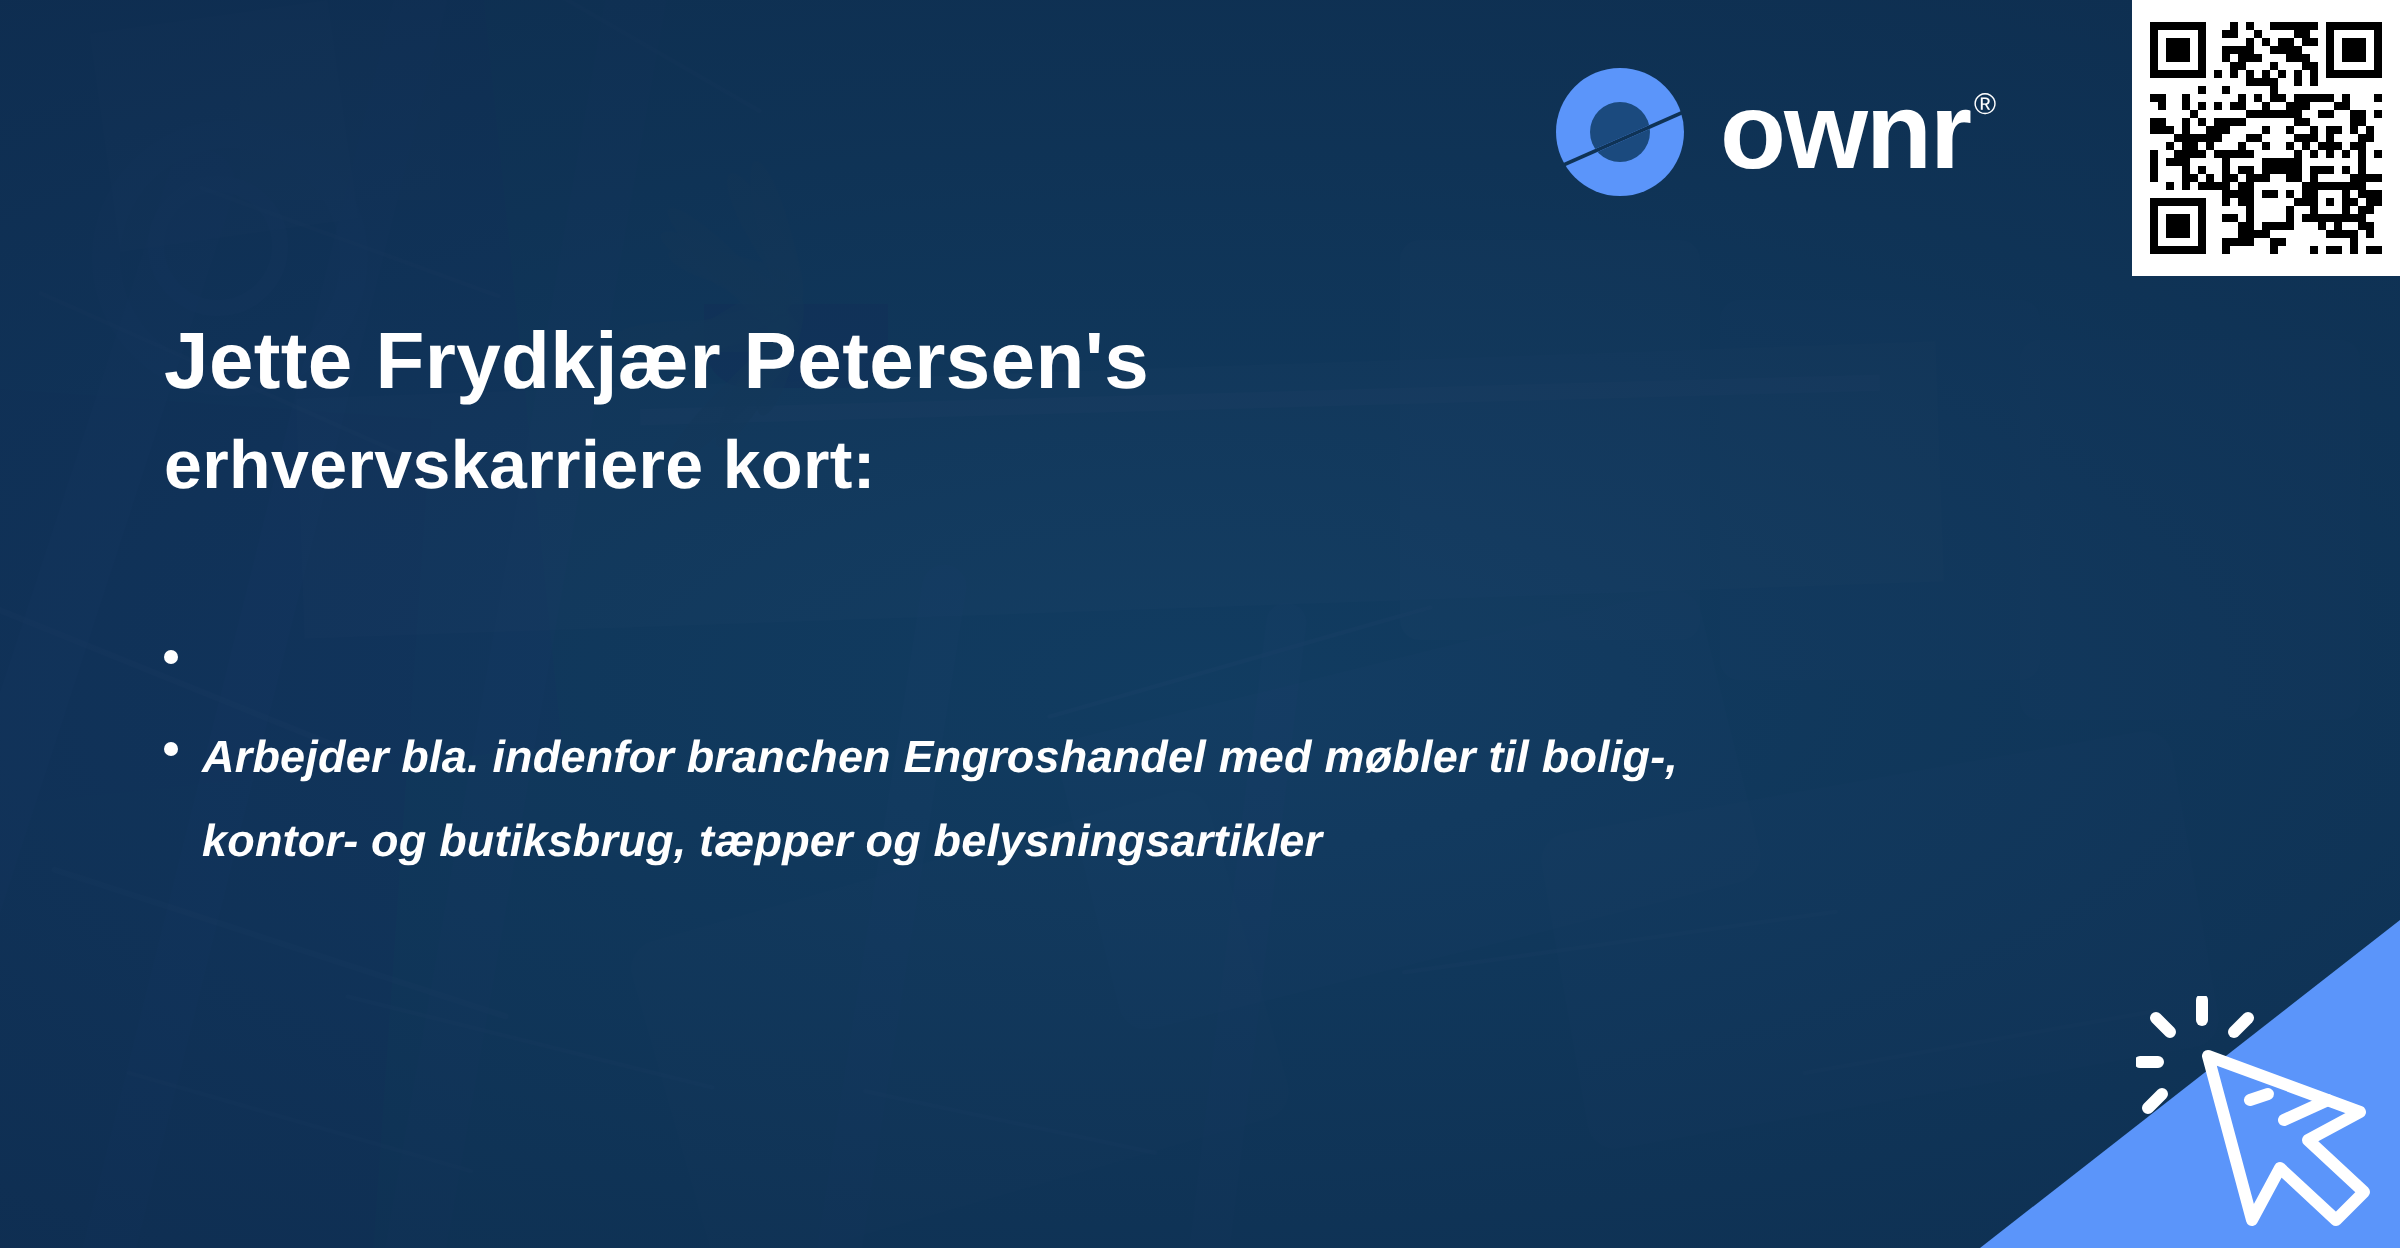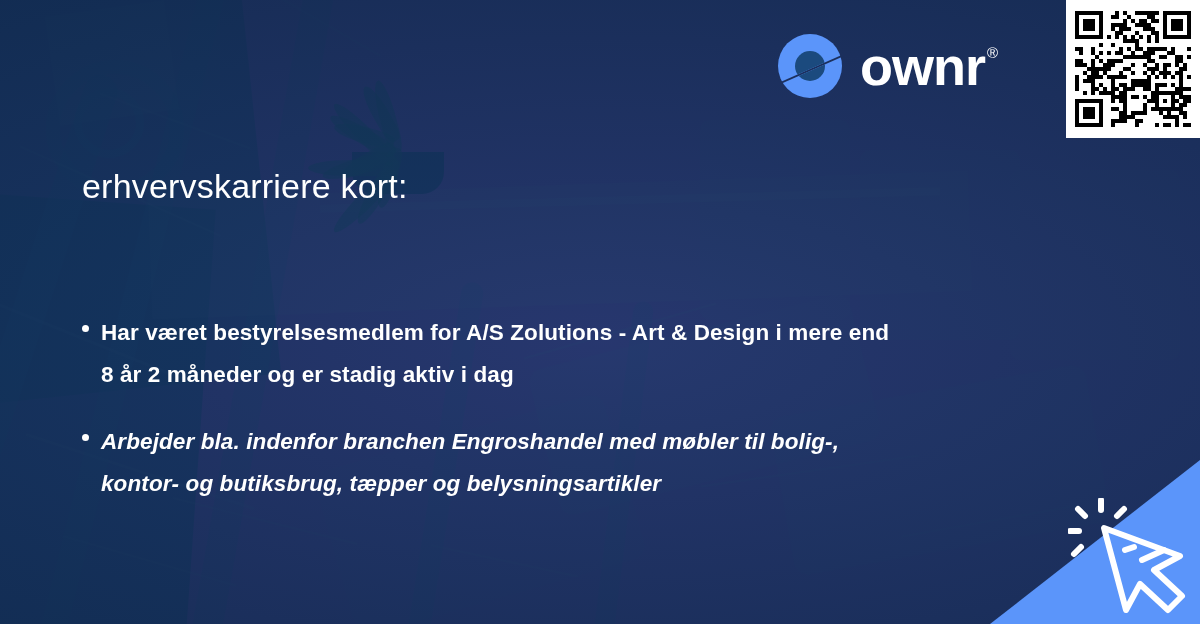--- a/index.html
+++ b/index.html
@@ -9,21 +9,21 @@
   }
   body {
     font-family: "Liberation Sans", "DejaVu Sans", sans-serif;
   }
 
   .card {
     position: relative;
     width: 1200px;
     height: 624px;
     overflow: hidden;
-    background: #d946ef;
+    background: #0f766e;
   }
 
   
   .bg-photo {
     position: absolute;
     inset: 0;
     overflow: hidden;
   }
   .bg-photo i {
     position: absolute;
@@ -179,21 +179,21 @@
     color: #ffffff;
   }
   .headline .line1 {
     font-size: 40px;
     font-weight: bold;
     line-height: 1.18;
     letter-spacing: .2px;
   }
   .headline .line2 {
     font-size: 34px;
-    font-weight: normal;
+    font-weight: bold;
     line-height: 1.3;
     margin-top: 6px;
     letter-spacing: .2px;
   }
 
   
   .facts {
     position: absolute;
     left: 82px;
     top: 312px;
@@ -1168,27 +1168,27 @@
         <span class="on"></span>
         <span></span>
         <span class="on"></span>
         <span></span>
         <span class="on"></span>
         <span class="on"></span>
       </div>
   </div>
 
   <div class="headline">
+    <div class="line1">Jette Frydkjær Petersen's</div>
     <div class="line2">erhvervskarriere kort:</div>
   </div>
 
   <ul class="facts" id="facts-list">
       <li class="fact">
         <span class="fact-dot"></span>
-        <span class="fact-text">Har været bestyrelsesmedlem for A/S Zolutions - Art &amp; Design i mere end 8 år 2 måneder og er stadig aktiv i dag</span>
       </li>
       <li class="fact">
         <span class="fact-dot"></span>
         <span class="fact-text">Arbejder bla. indenfor branchen Engroshandel med møbler til bolig-, kontor- og butiksbrug, tæpper og belysningsartikler</span>
       </li>
     </ul>
 
   <div class="corner-wedge"></div>
   <div class="cursor-icon">
     <svg width="126" height="122" viewBox="0 0 126 122" aria-hidden="true">

